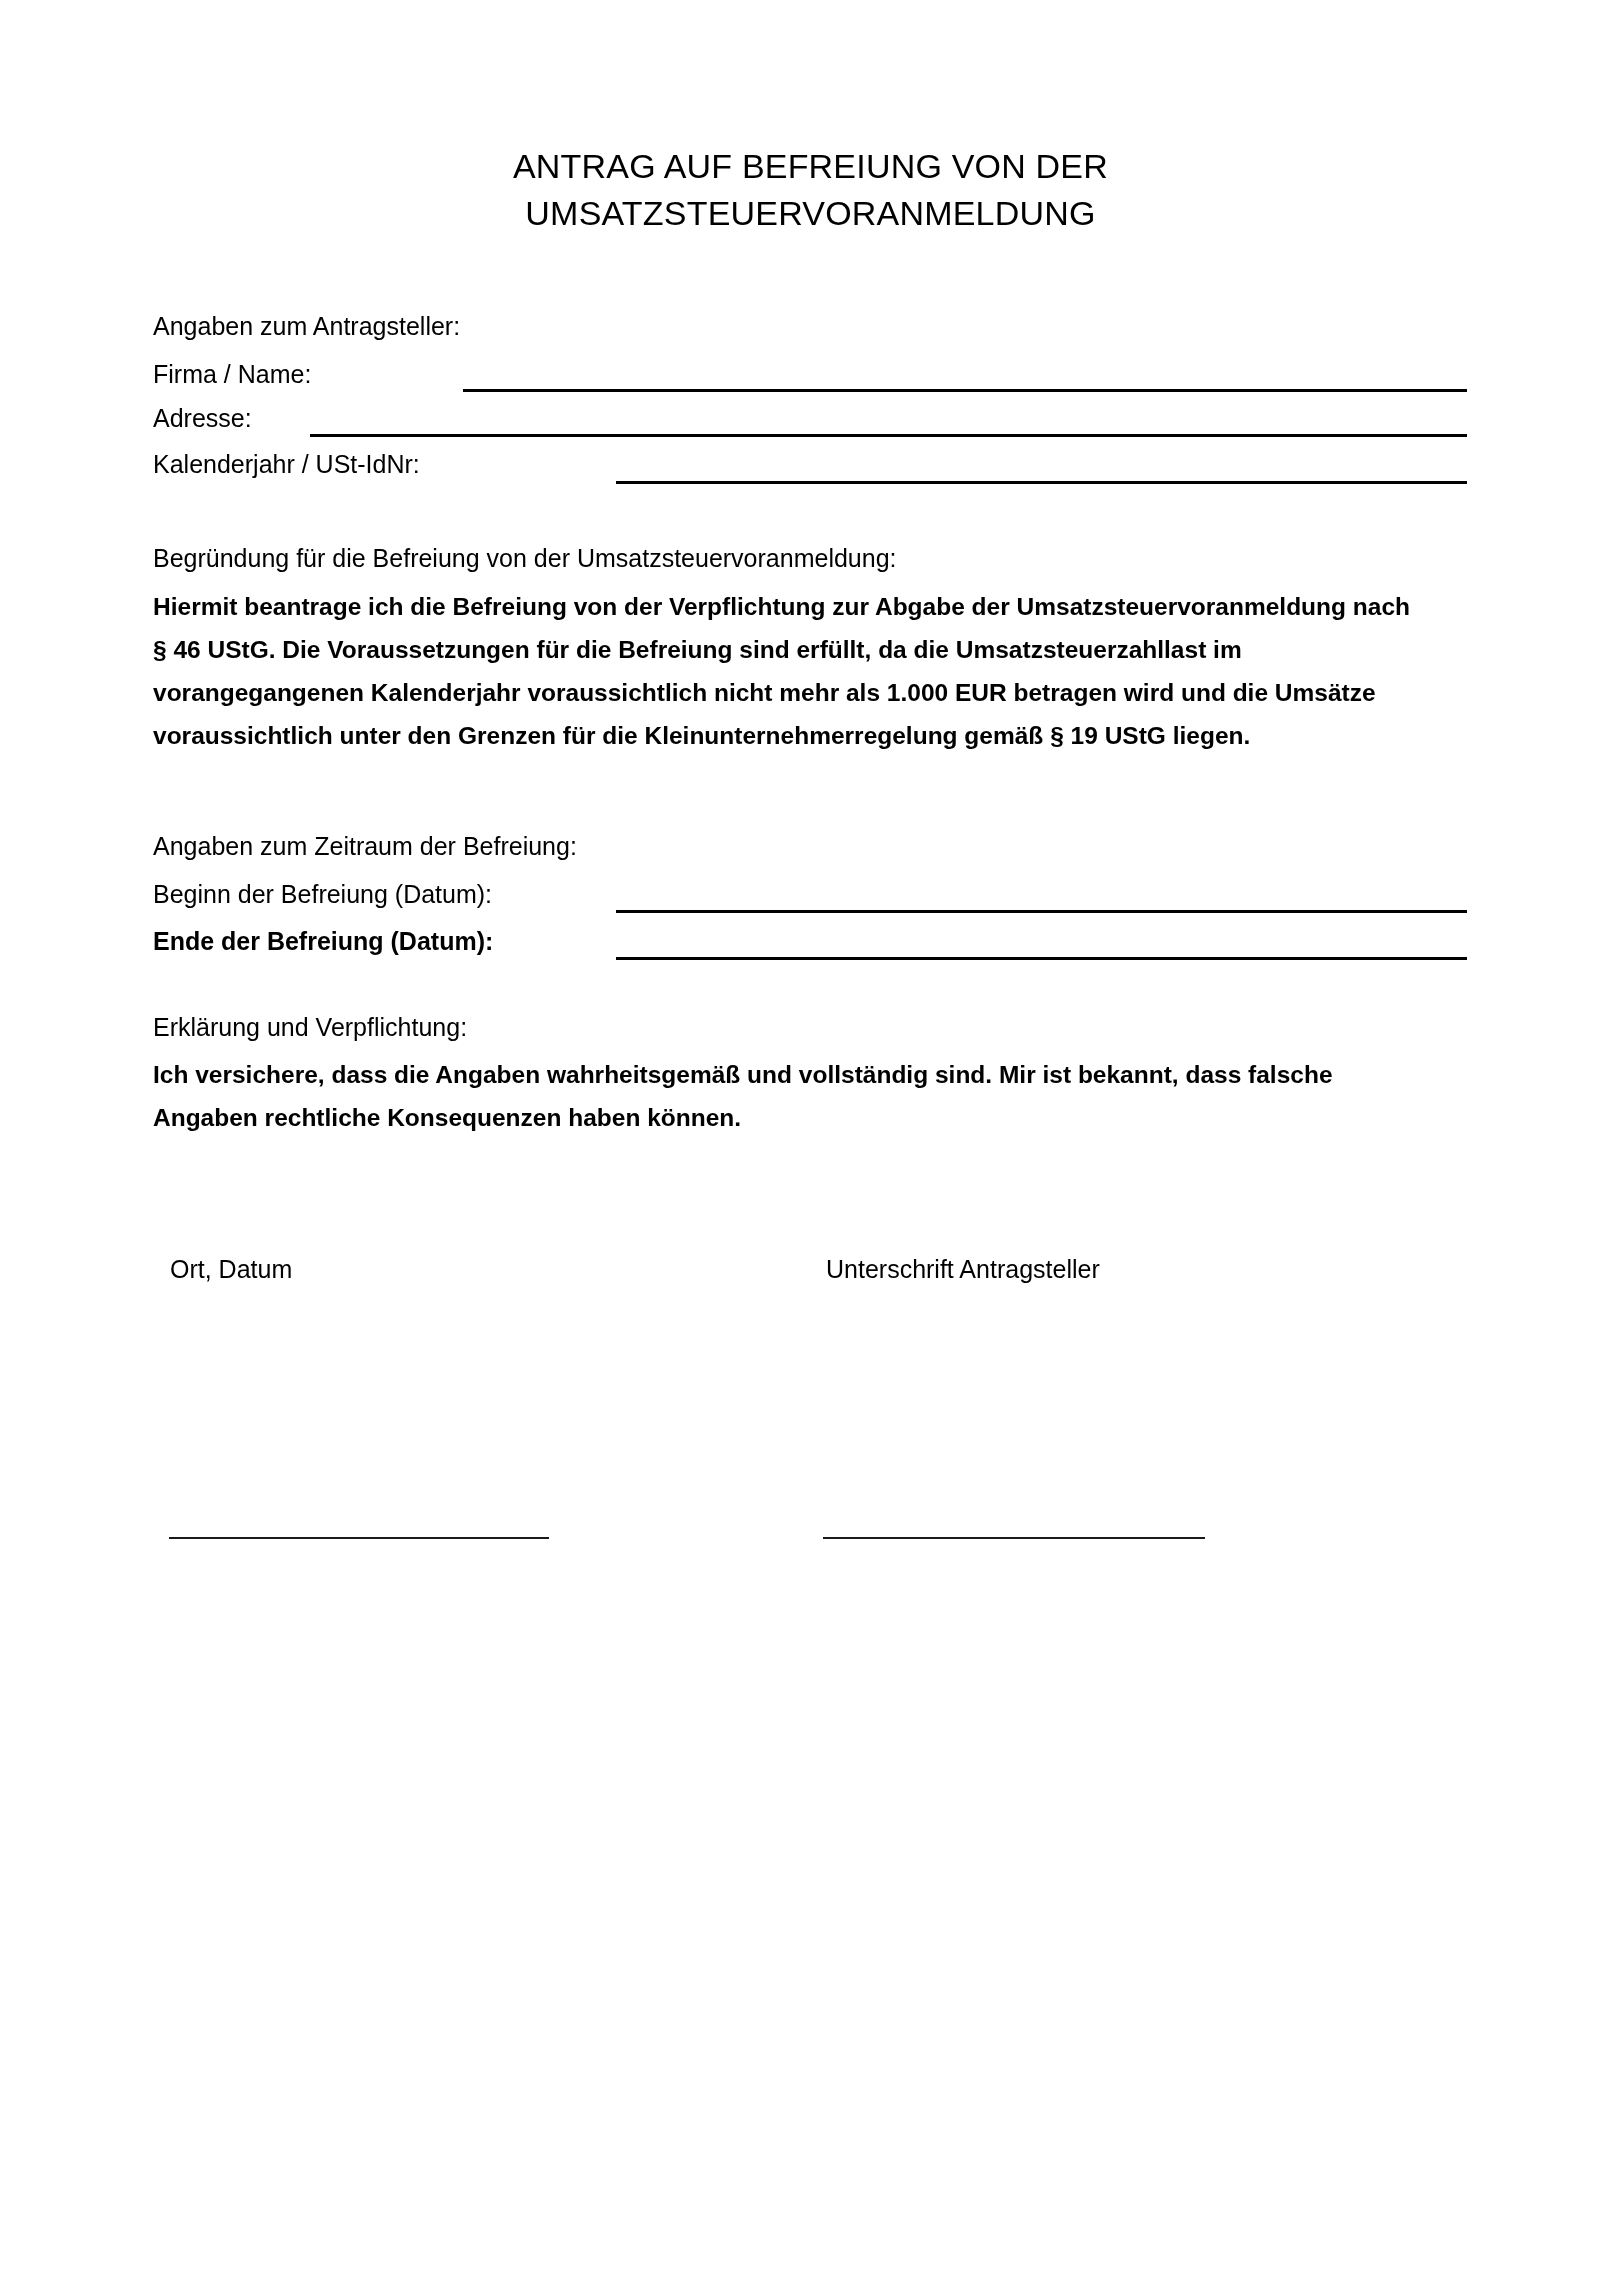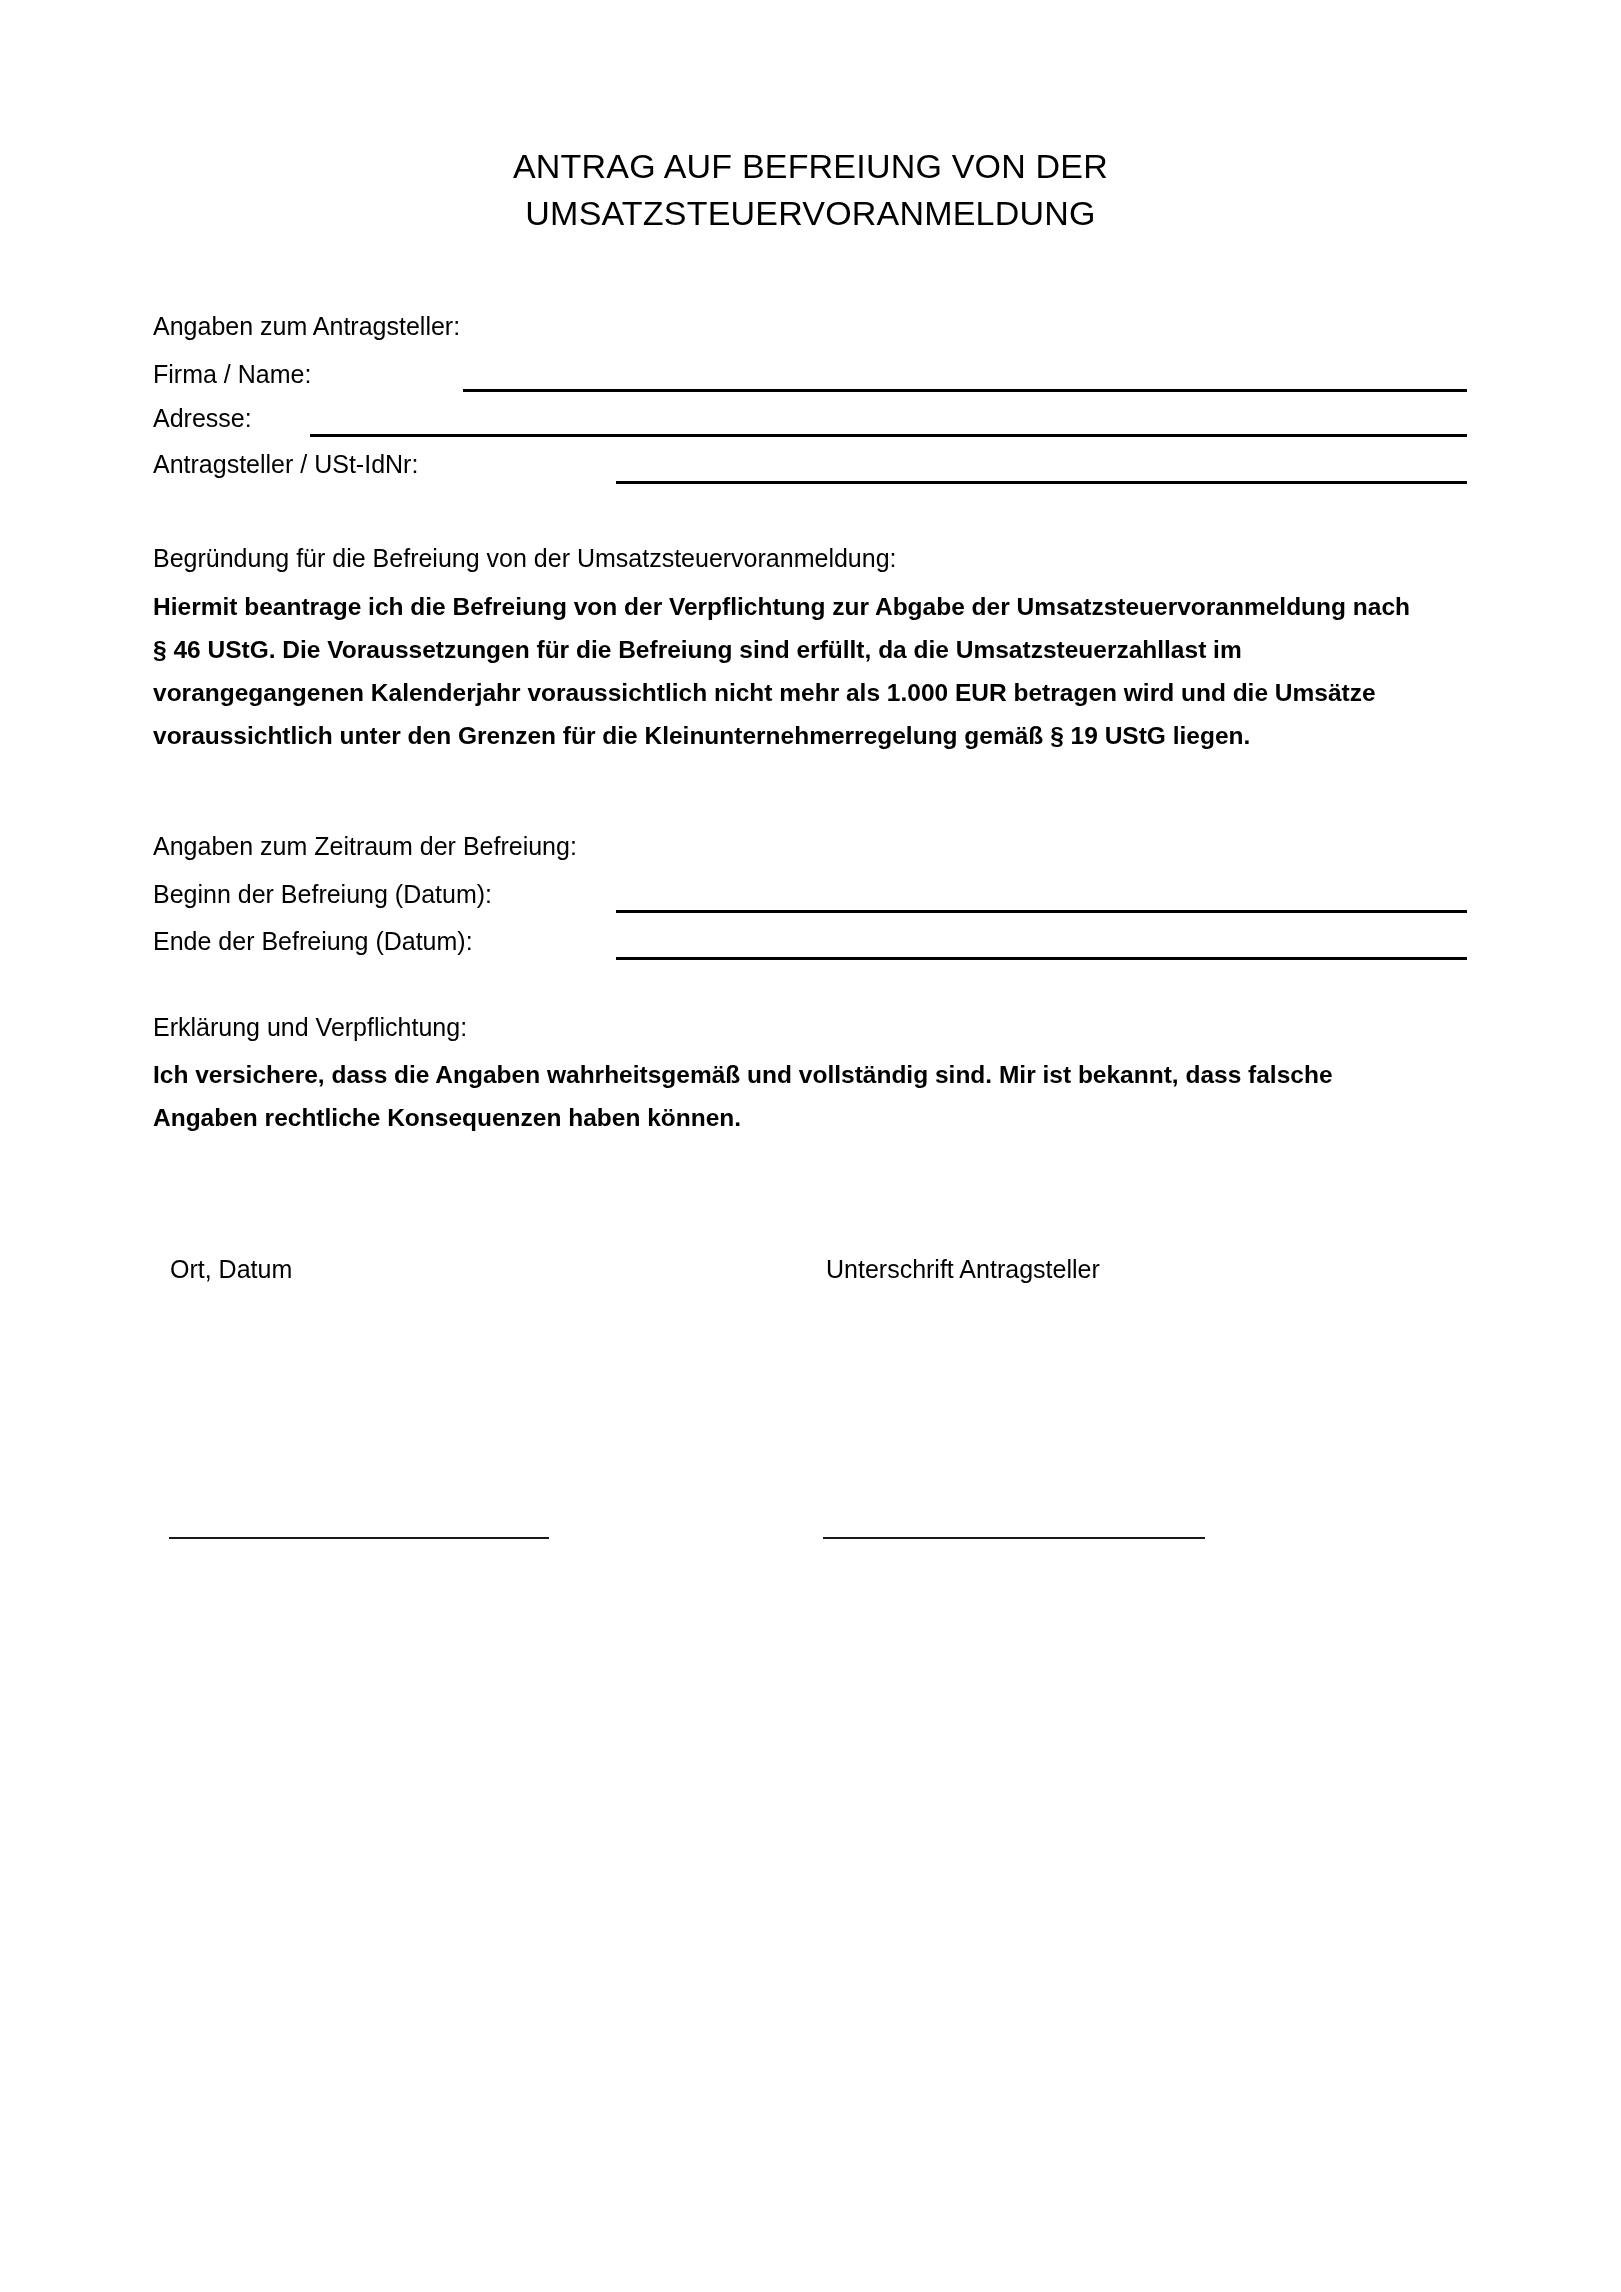--- a/index.html
+++ b/index.html
@@ -82,38 +82,38 @@
   </div>
 
   <div class="txt" style="left:153px; top:282px;">Angaben zum Antragsteller:</div>
 
   <div class="txt" style="left:153px; top:330px;">Firma / Name:</div>
   <div class="rule" style="left:463px; top:361px; width:1004px;"></div>
 
   <div class="txt" style="left:153px; top:374px;">Adresse:</div>
   <div class="rule" style="left:310px; top:406px; width:1157px;"></div>
 
-  <div class="txt" style="left:153px; top:420px;">Antragsteller / USt-IdNr:</div>
+  <div class="txt" style="left:153px; top:420px;">Kalenderjahr / USt-IdNr:</div>
   <div class="rule" style="left:616px; top:453px; width:851px;"></div>
 
   <div class="txt" style="left:153px; top:514px;">Begründung für die Befreiung von der Umsatzsteuervoranmeldung:</div>
 
   <div class="para" style="left:153px; top:557px; width:1323px;">
     <span class="pline">Hiermit beantrage ich die Befreiung von der Verpflichtung zur Abgabe der Umsatzsteuervoranmeldung nach</span>
     <span class="pline">§ 46 UStG. Die Voraussetzungen für die Befreiung sind erfüllt, da die Umsatzsteuerzahllast im</span>
     <span class="pline">vorangegangenen Kalenderjahr voraussichtlich nicht mehr als 1.000 EUR betragen wird und die Umsätze</span>
     <span class="pline">voraussichtlich unter den Grenzen für die Kleinunternehmerregelung gemäß § 19 UStG liegen.</span>
   </div>
 
   <div class="txt" style="left:153px; top:802px;">Angaben zum Zeitraum der Befreiung:</div>
 
   <div class="txt" style="left:153px; top:850px;">Beginn der Befreiung (Datum):</div>
   <div class="rule" style="left:616px; top:882px; width:851px;"></div>
 
-  <div class="txt" style="left:153px; top:897px;">Ende der Befreiung (Datum):</div>
+  <div class="txt" style="left:153px; top:897px;font-weight:bold;">Ende der Befreiung (Datum):</div>
   <div class="rule" style="left:616px; top:929px; width:851px;"></div>
 
   <div class="txt" style="left:153px; top:983px;">Erklärung und Verpflichtung:</div>
 
   <div class="para" style="left:153px; top:1025px; width:1323px;">
     <span class="pline">Ich versichere, dass die Angaben wahrheitsgemäß und vollständig sind. Mir ist bekannt, dass falsche</span>
     <span class="pline">Angaben rechtliche Konsequenzen haben können.</span>
   </div>
 
   <div class="txt" style="left:170px; top:1225px;">Ort, Datum</div>

